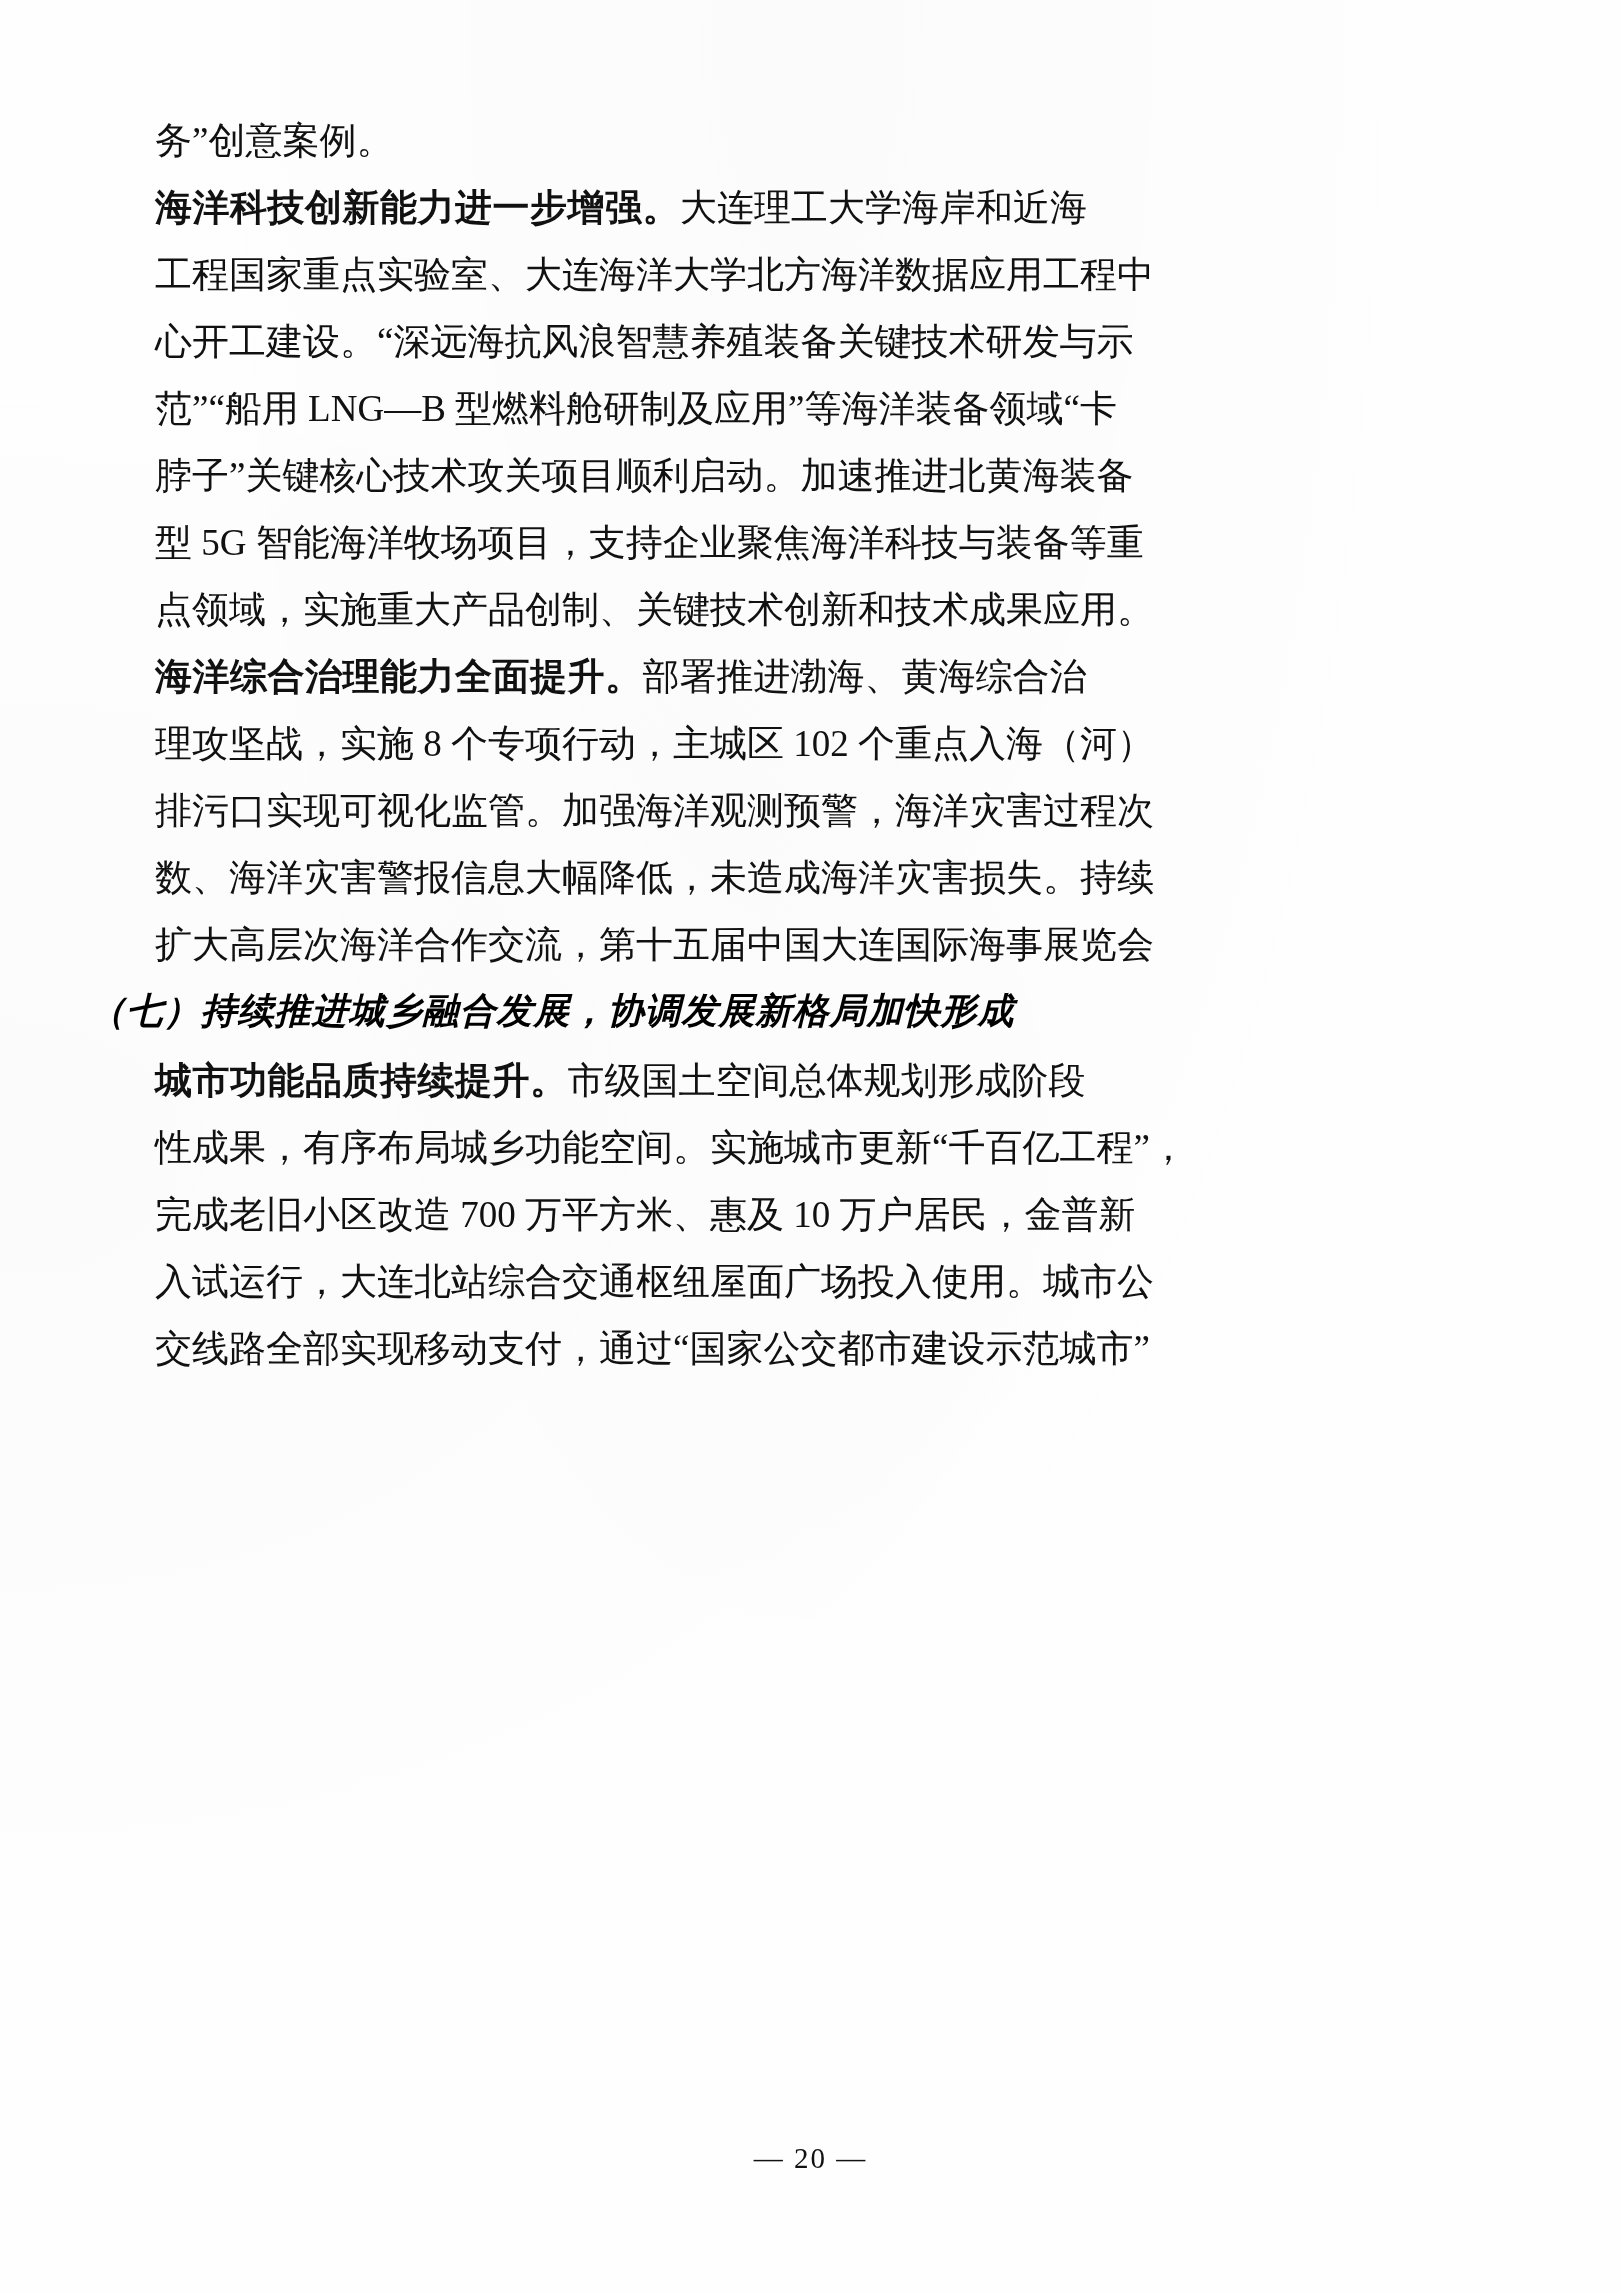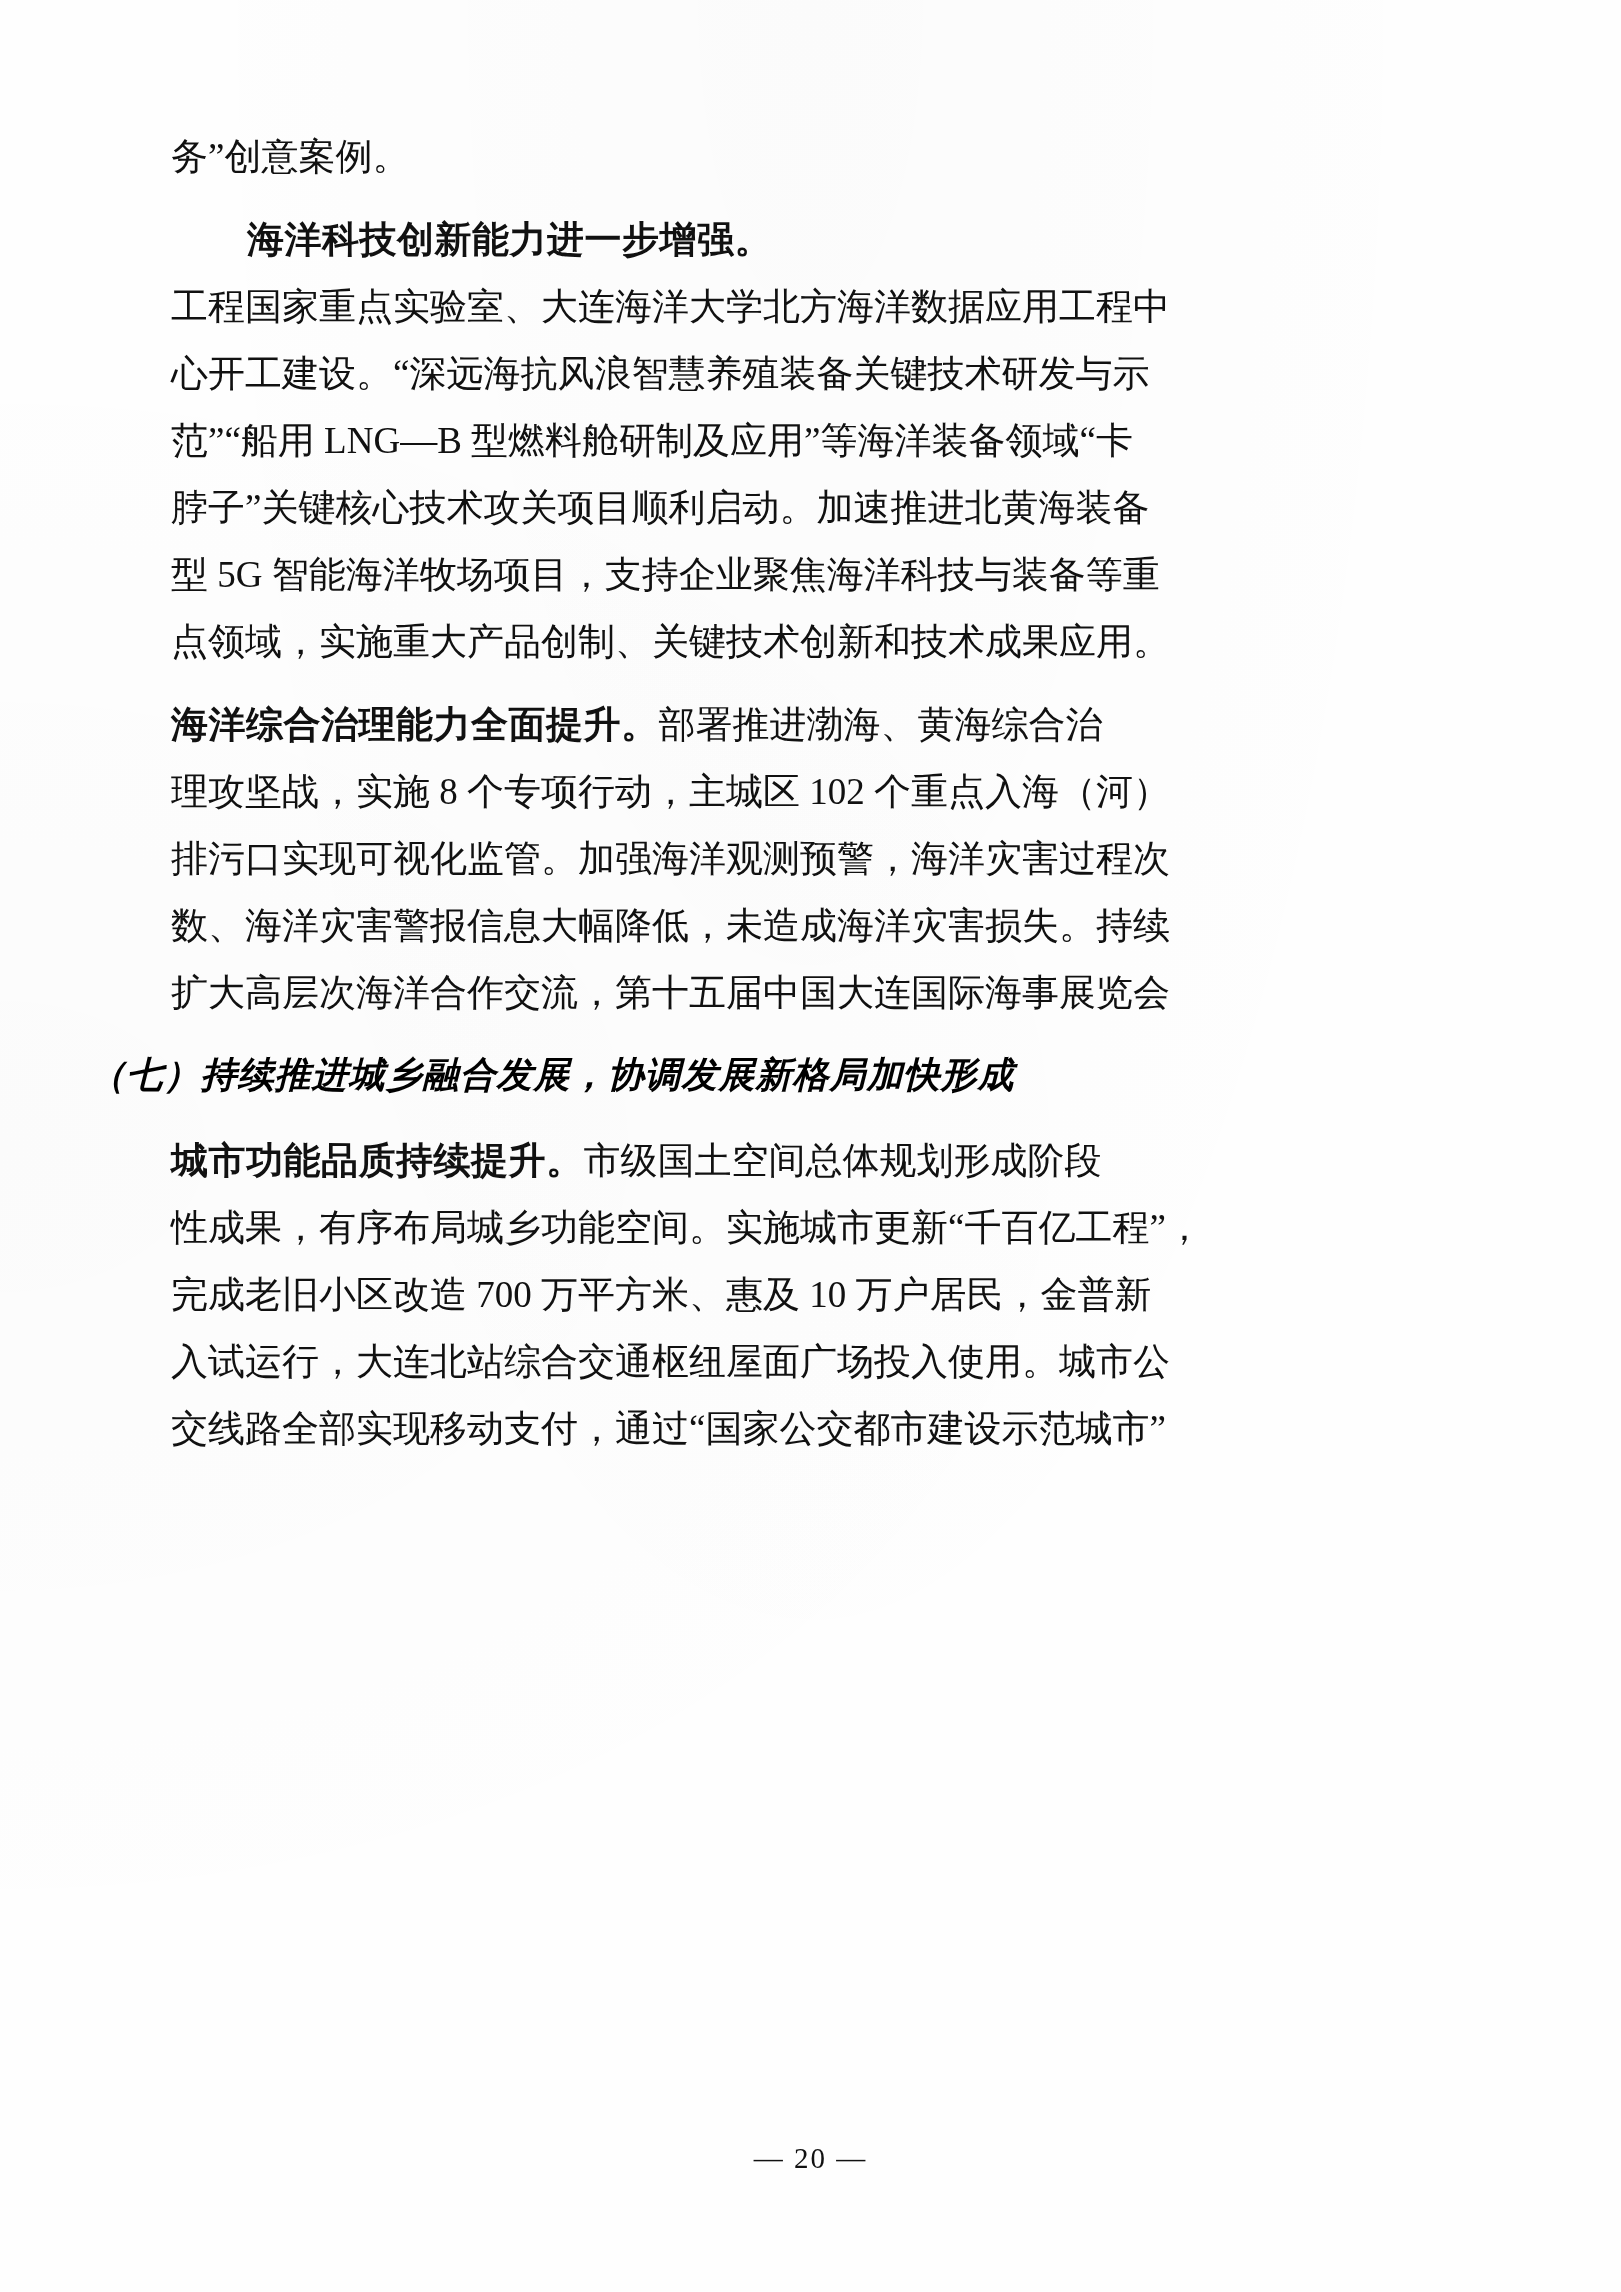--- a/index.html
+++ b/index.html
@@ -26,21 +26,21 @@
   }
 
   .content {
     position: absolute;
     left: 155px;
     top: 116px;
     width: 794px;
   }
 
   
-  .para { margin: 16px; }
+  .para { margin: 0; }
 
   .line {
     display: flex;
     align-items: baseline;
     height: 67px;
     white-space: nowrap;
     font-size: 37px;
     letter-spacing: 0px;
     color: #111111;
   }
@@ -96,20 +96,21 @@
   <div class="content">
 
     <div class="para">
       <div class="line body">务”创意案例。</div>
     </div>
 
     <div class="para">
       <div class="line body">
         <span class="indent"></span>
           <span class="bold">海洋科技创新能力进一步增强。</span>
+          <span class="seg">大连理工大学海岸和近海</span>
       </div>
       <div class="line body">工程国家重点实验室、大连海洋大学北方海洋数据应用工程中</div>
       <div class="line body">心开工建设。“深远海抗风浪智慧养殖装备关键技术研发与示</div>
       <div class="line body">范”“船用 LNG—B 型燃料舱研制及应用”等海洋装备领域“卡</div>
       <div class="line body">脖子”关键核心技术攻关项目顺利启动。加速推进北黄海装备</div>
       <div class="line body">型 5G 智能海洋牧场项目，支持企业聚焦海洋科技与装备等重</div>
       <div class="line body">点领域，实施重大产品创制、关键技术创新和技术成果应用。</div>
     </div>
 
     <div class="para">

